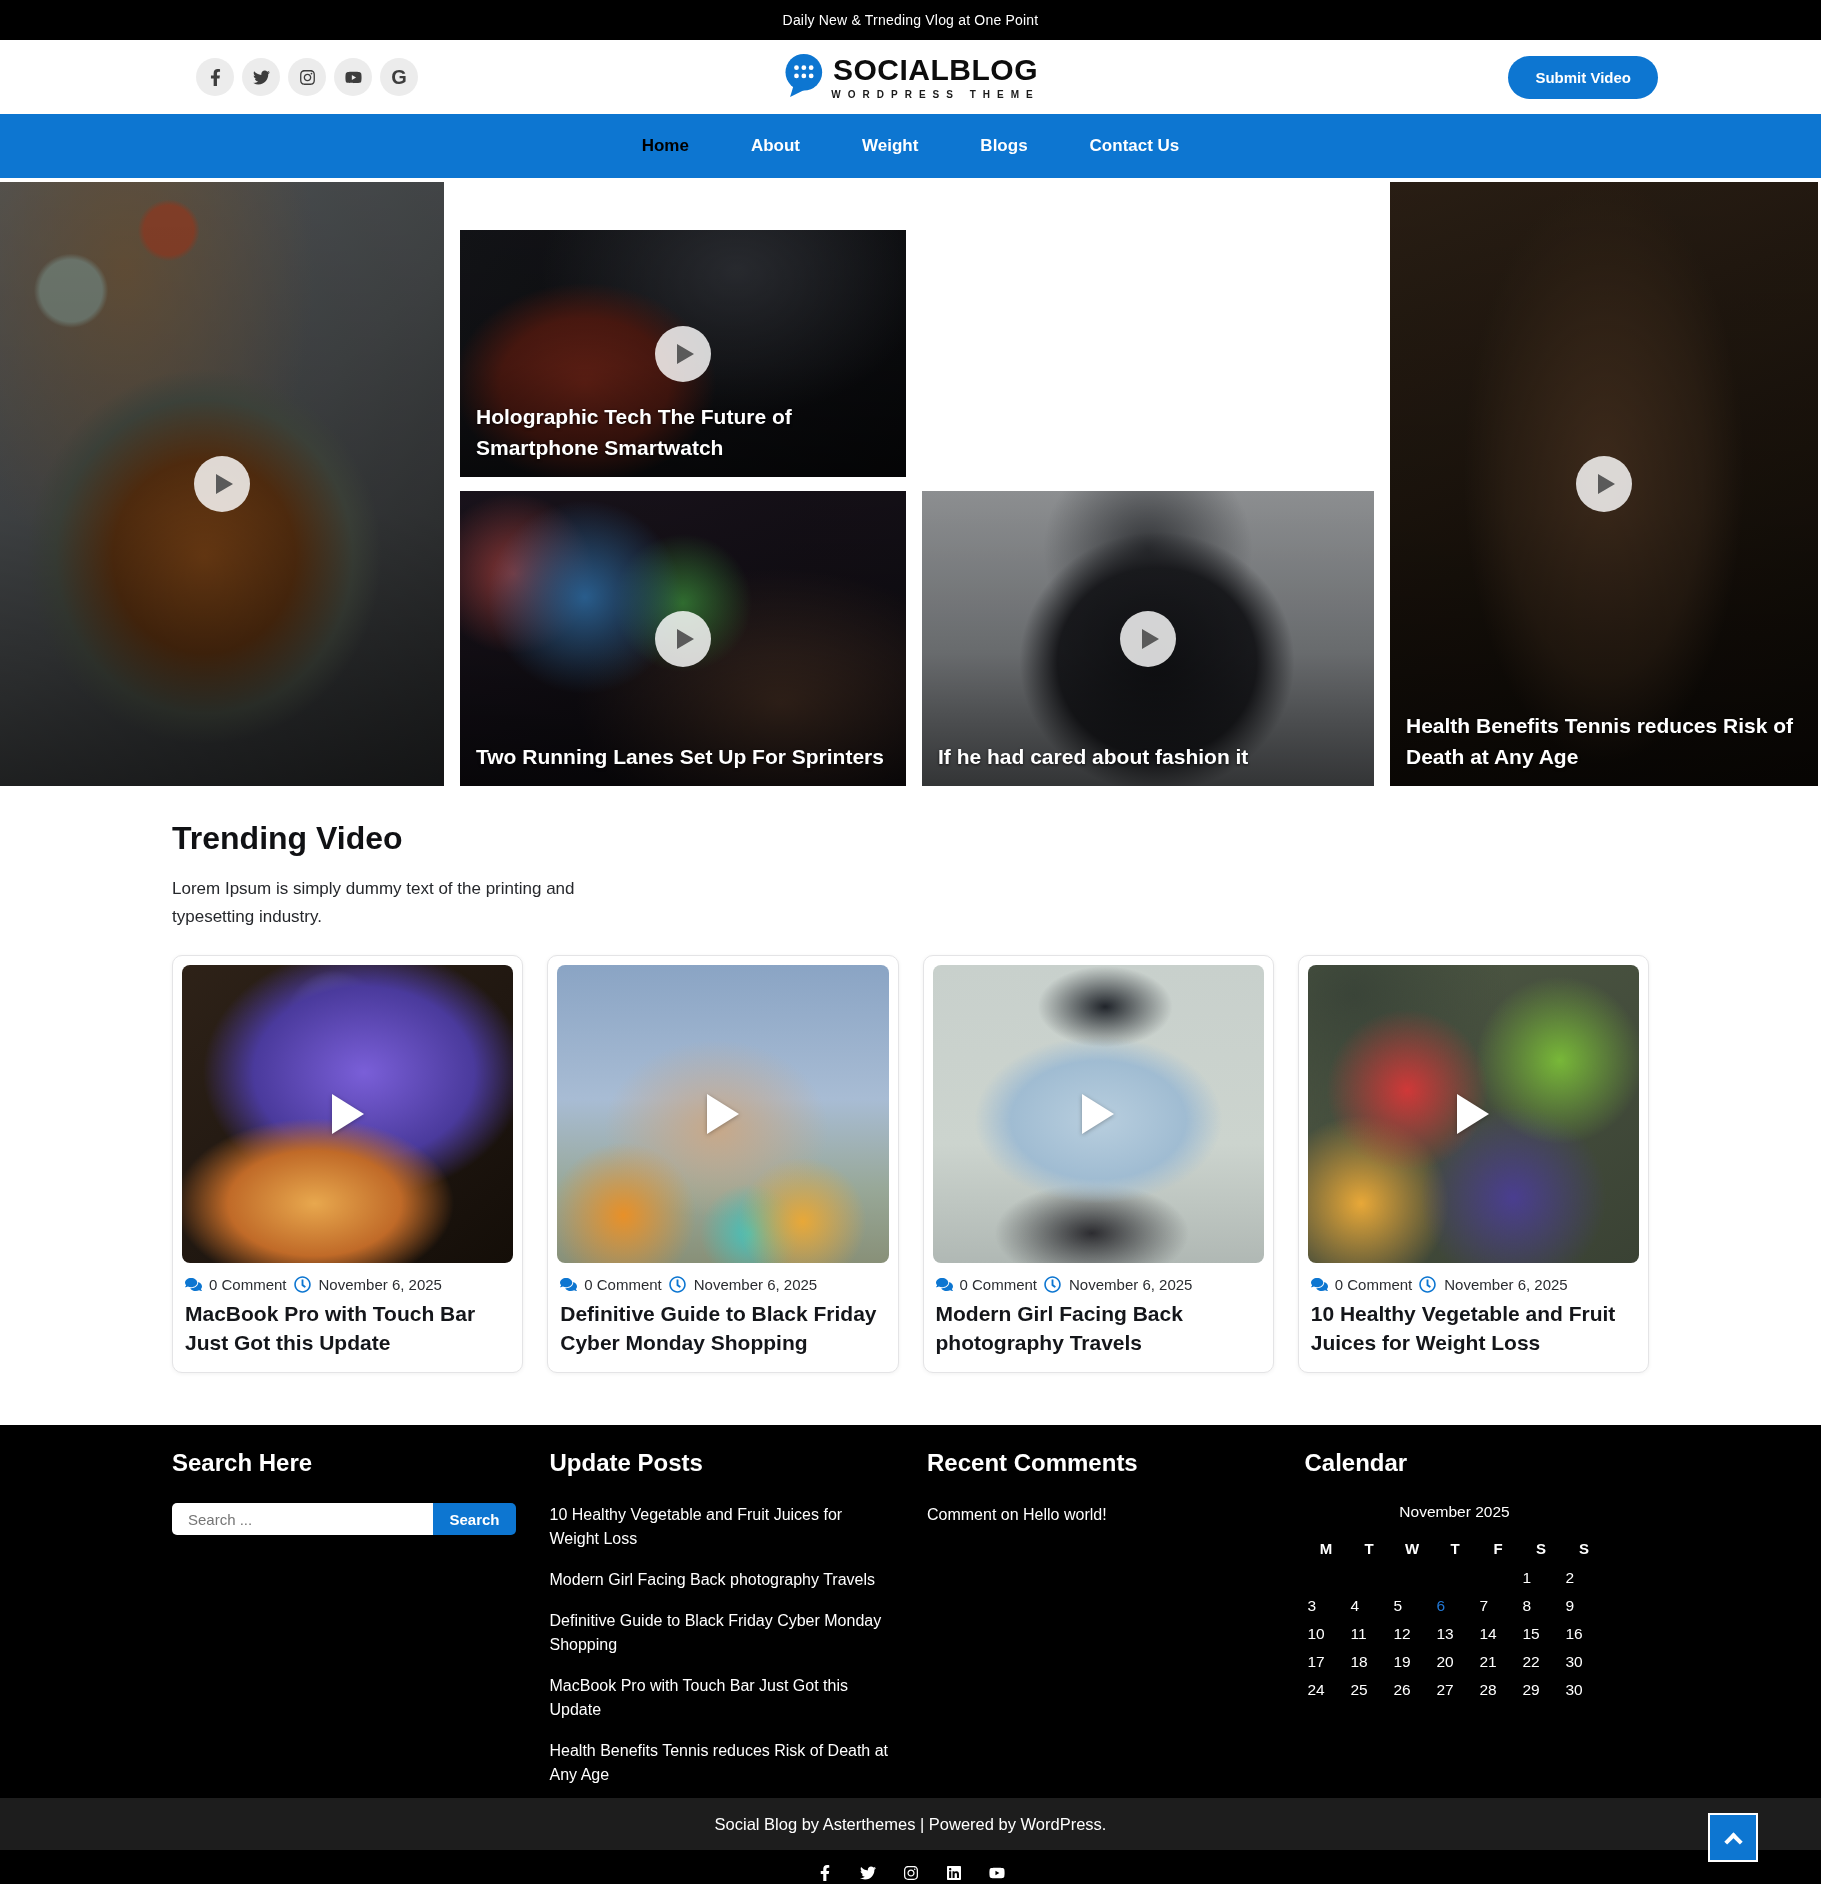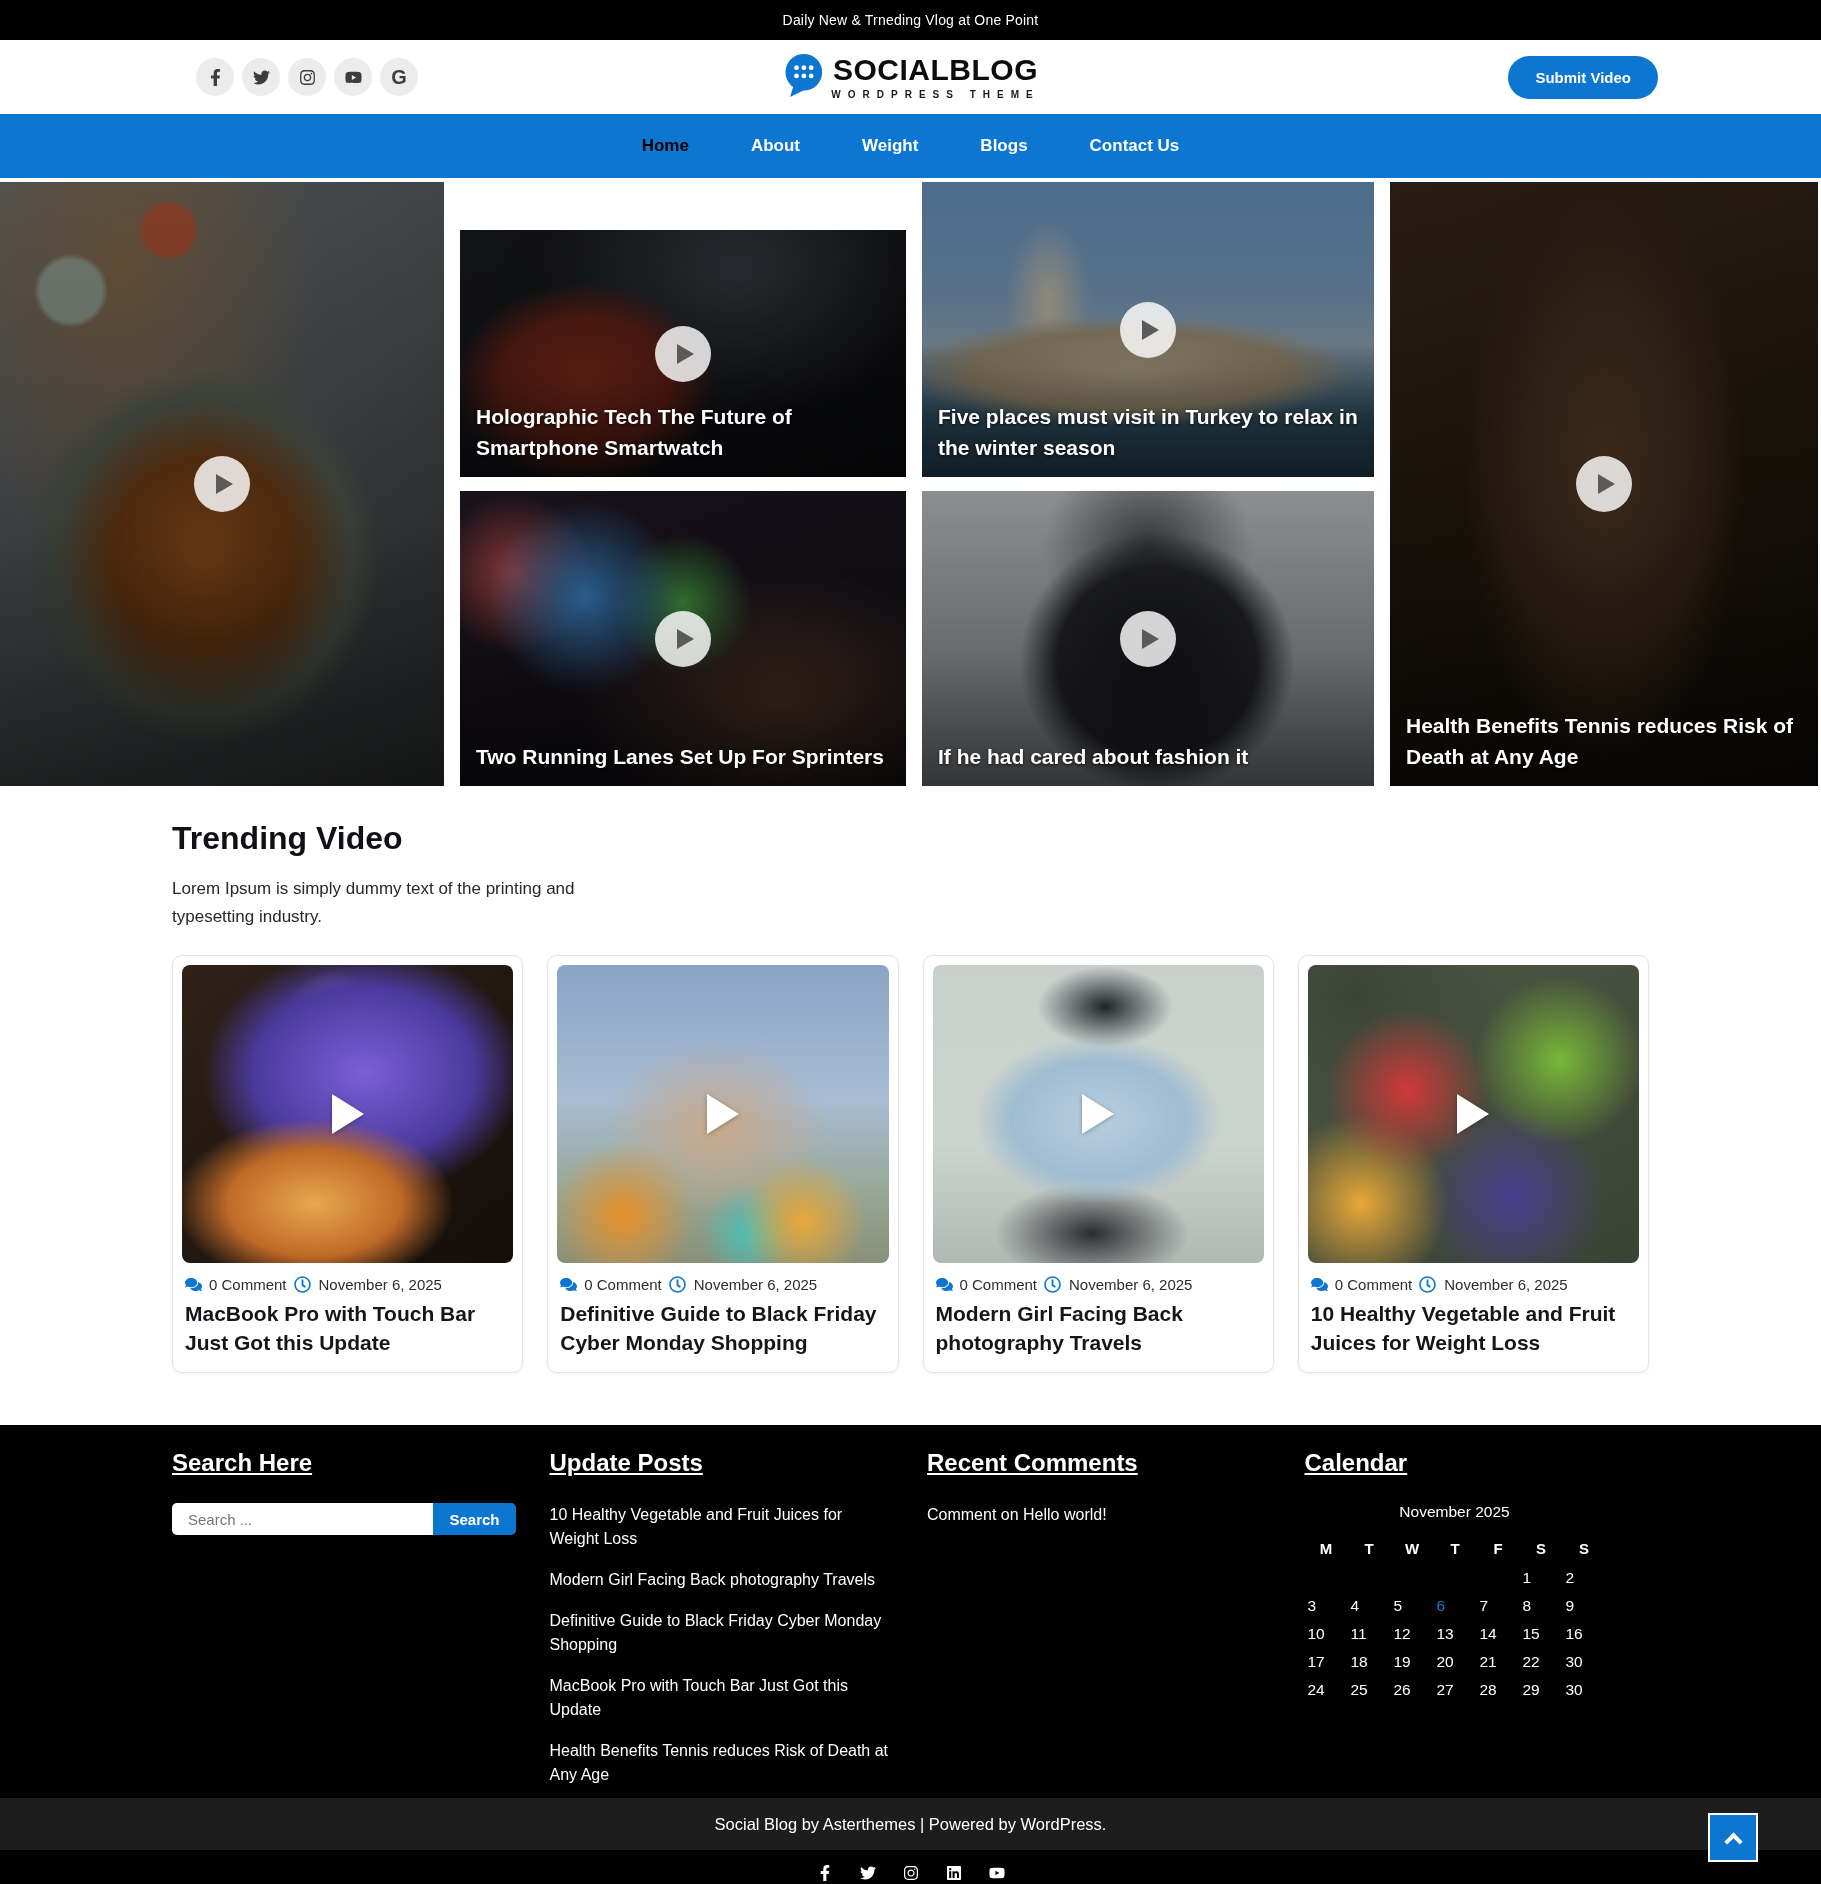--- a/index.html
+++ b/index.html
@@ -98,21 +98,21 @@
   .cards { display:grid; grid-template-columns:repeat(4,1fr); gap:24px; }
   .card { background:#fff; border:1px solid #e4e4e6; border-radius:10px; padding:9px 9px 14px; box-shadow:0 1px 4px rgba(0,0,0,.06); cursor:pointer; }
   .card-img { height:298px; border-radius:8px; position:relative; overflow:hidden; }
   .card-play { position:absolute; left:50%; top:50%; transform:translate(-50%,-50%); width:0; height:0; border-left:32px solid #fff; border-top:20px solid transparent; border-bottom:20px solid transparent; filter:drop-shadow(0 1px 2px rgba(0,0,0,.3)); cursor:pointer; }
   .meta { display:flex; align-items:center; gap:7px; margin:13px 3px 7px; font-size:15px; color:#2b2d31; }
   .meta svg { width:17px; height:17px; fill:#0d76d1; flex:0 0 auto; }
   .meta .meta-date { margin-left:1px; }
   .card-title { font-size:21px; font-weight:700; color:#14161a; line-height:1.38; margin:0 3px; }
   
   .footer { background:#000; height:373px; padding:24px 172px 20px; display:grid; grid-template-columns:repeat(4,1fr); gap:33px; color:#fff; overflow:hidden; }
-  .footer h3 { font-size:24px; font-weight:600; margin-bottom:26px;text-decoration:underline; }
+  .footer h3 { font-size:24px; font-weight:600; margin-bottom:26px; }
   .search-form { display:flex; height:32px; width:344px; }
   .search-input { flex:1; border:none; border-radius:5px 0 0 5px; padding:0 16px; font-size:15px; color:#333; font-family:inherit; outline:none; }
   .search-btn { width:83px; background:#0d76d1; color:#fff; border:none; border-radius:0 5px 5px 0; font-size:15px; font-weight:700; cursor:pointer; font-family:inherit; }
   .fposts { list-style:none; }
   .fposts li { font-size:16px; line-height:1.5; margin-bottom:17px; cursor:pointer; font-weight:400; }
   .fcomment { font-size:16px; line-height:1.5; cursor:pointer; }
   .cal-caption { text-align:center; font-size:15.5px; margin-bottom:13px; width:300px; }
   .cal-grid { display:grid; grid-template-columns:repeat(7,43px); }
   .cal-grid .th { text-align:center; font-weight:700; font-size:15px; height:30px; line-height:30px; }
   .cal-grid .td { text-align:left; padding-left:3px; font-size:15.5px; height:28px; line-height:28px; }
@@ -193,27 +193,20 @@
         <span></span>
       </div>
   </div>
   <div class="tile t1 img-watch">
     <div class="shade"></div>
     <div class="play-circle">
         <span></span>
       </div>
     <div class="tile-title">Holographic Tech The Future of Smartphone Smartwatch</div>
   </div>
-  <div class="tile t2 img-turkey">
-    <div class="shade"></div>
-    <div class="play-circle">
-        <span></span>
-      </div>
-    <div class="tile-title">Five places must visit in Turkey to relax in the winter season</div>
-  </div>
   <div class="tile t4 img-fashion">
     <div class="shade"></div>
     <div class="play-circle">
         <span></span>
       </div>
     <div class="tile-title">If he had cared about fashion it</div>
   </div>
   <div class="tile t3 img-gaming">
     <div class="shade"></div>
     <div class="play-circle">

